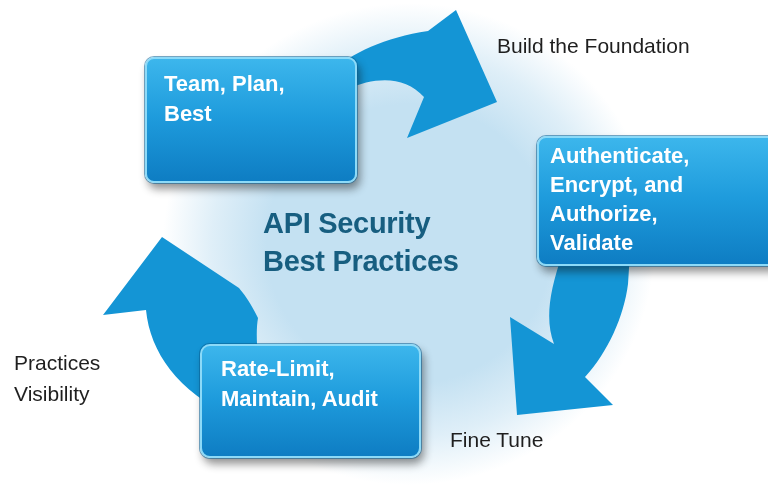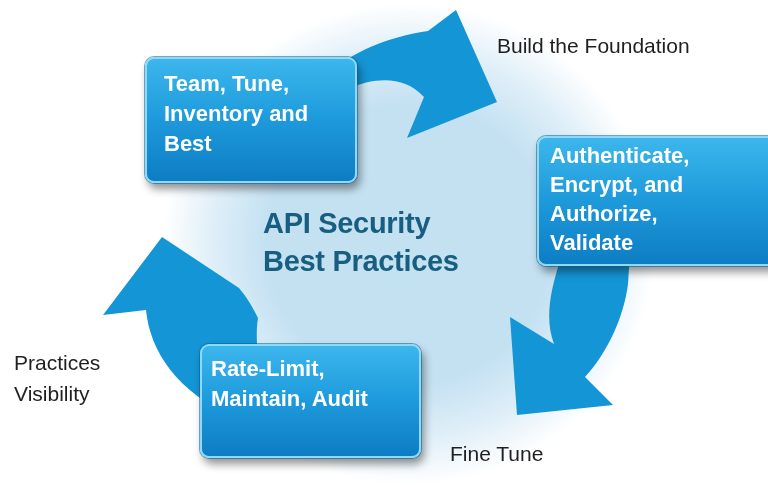--- a/index.html
+++ b/index.html
@@ -34,31 +34,31 @@
     background: linear-gradient(180deg, var(--box_top) 0%, var(--box_mid) 48%, var(--box_bottom) 100%);
     border: 2px solid var(--box_border);
     box-shadow: 0 0 0 1px rgba(10, 96, 150, 0.55), 3px 6px 9px rgba(15, 15, 15, 0.45);
     color: var(--box_text);
     font-weight: bold;
     font-size: 22px;
     line-height: 30px;
   }
   #box-team { left: 145px; top: 57px;  width: 212px; height: 126px; padding: 10px 6px 0 17px; }
   #box-auth { left: 537px; top: 136px; width: 253px; height: 130px; padding: 3px 6px 0 11px; line-height: 29px; }
-  #box-rate { left: 200px; top: 344px; width: 221px; height: 114px; padding: 8px 6px 0 9px; }
+  #box-rate { left: 200px; top: 344px; width: 221px; height: 114px; padding: 8px 6px 0 19px; border-radius: 10px; }
 
   .label {
     position: absolute;
     color: var(--label_text);
     font-size: 21px;
     line-height: 31px;
     white-space: nowrap;
   }
   #label-build    { left: 497px; top: 30px; }
-  #label-fine     { left: 450px; top: 438px; text-align: center; }
+  #label-fine     { left: 450px; top: 424px; text-align: center; }
   #label-maintain { left: 14px;  top: 347px; }
 
   .title {
     position: absolute;
     left: 263px; top: 204px;
     color: var(--title_text);
     font-weight: bold;
     font-size: 29px;
     line-height: 38px;
     letter-spacing: -0.3px;
@@ -102,22 +102,21 @@
              C 250 302 244 294 239 288
              Z" fill="#1495D5"></path>
   </svg>
 
   <div class="title">
     <div>API Security</div>
     <div>Best Practices</div>
   </div>
 
   <div class="step-box" id="box-team">
-    <div>Team, Tune,</div>
-    <div>Inventory and</div>
+    <div>Team, Plan,</div>
     <div>Best</div>
   </div>
 
   <div class="step-box" id="box-auth">
     <div>Authenticate,</div>
     <div>Encrypt, and</div>
     <div>Authorize,</div>
     <div>Validate</div>
   </div>
 

